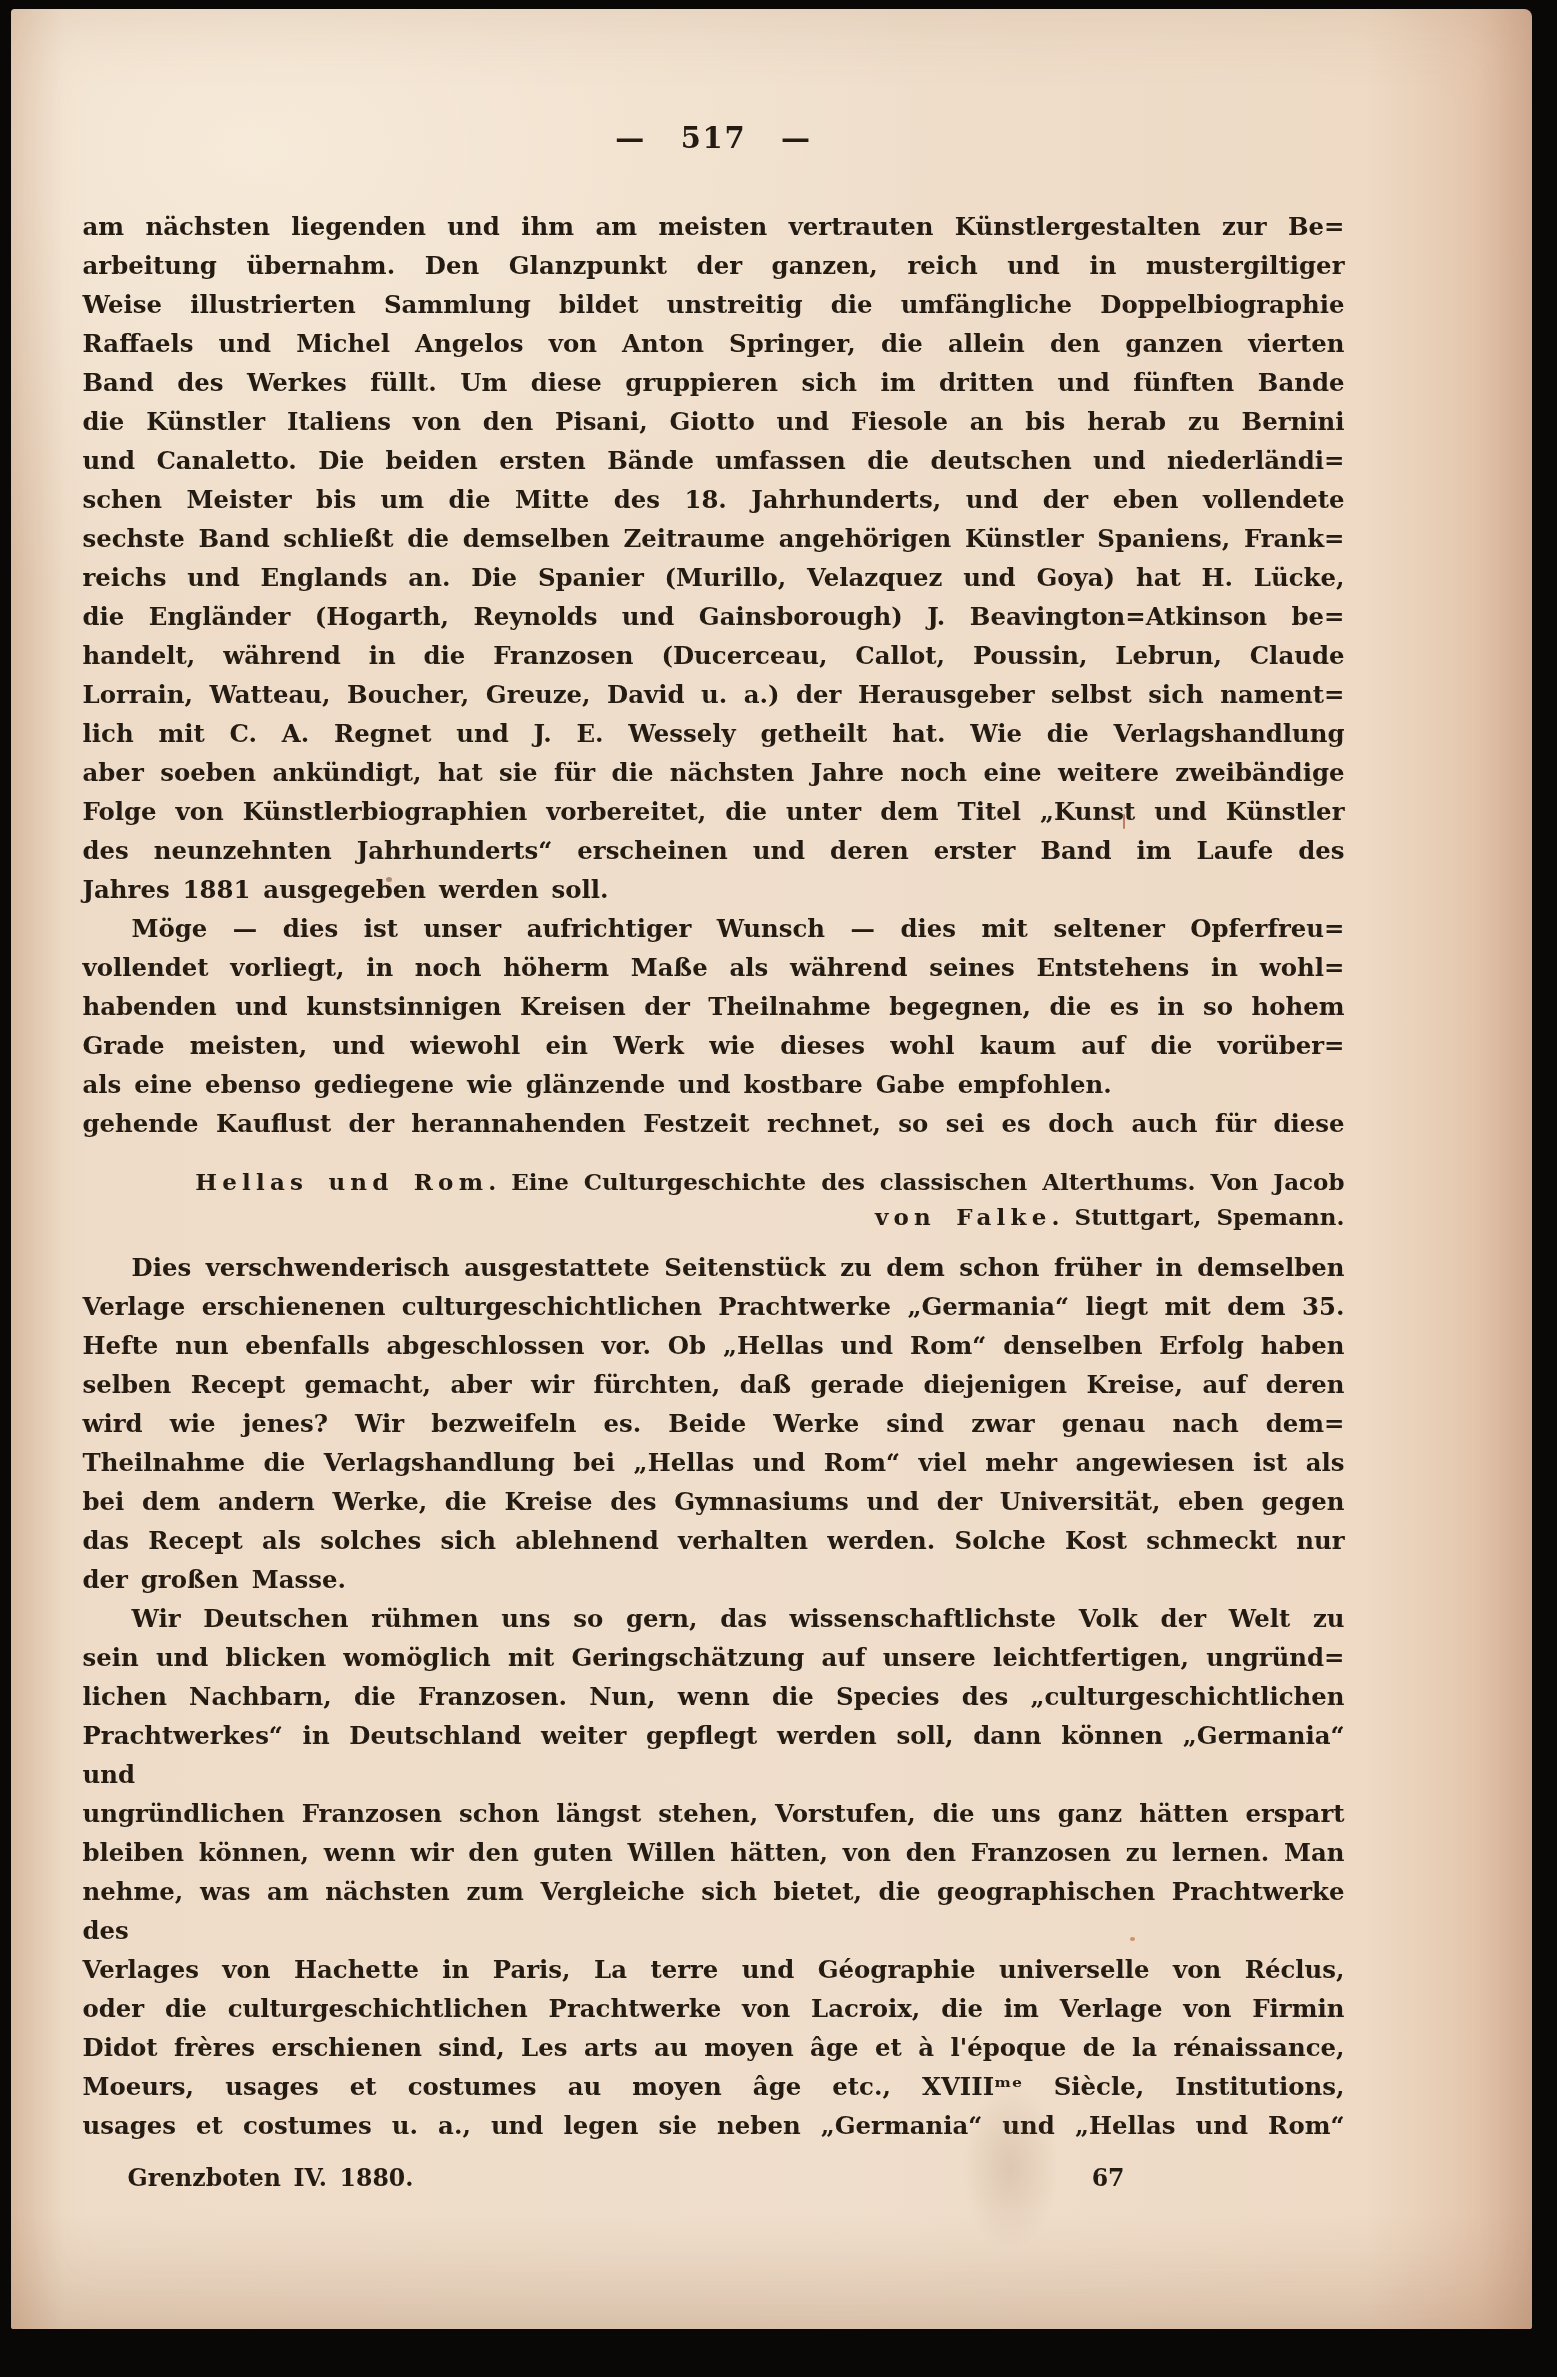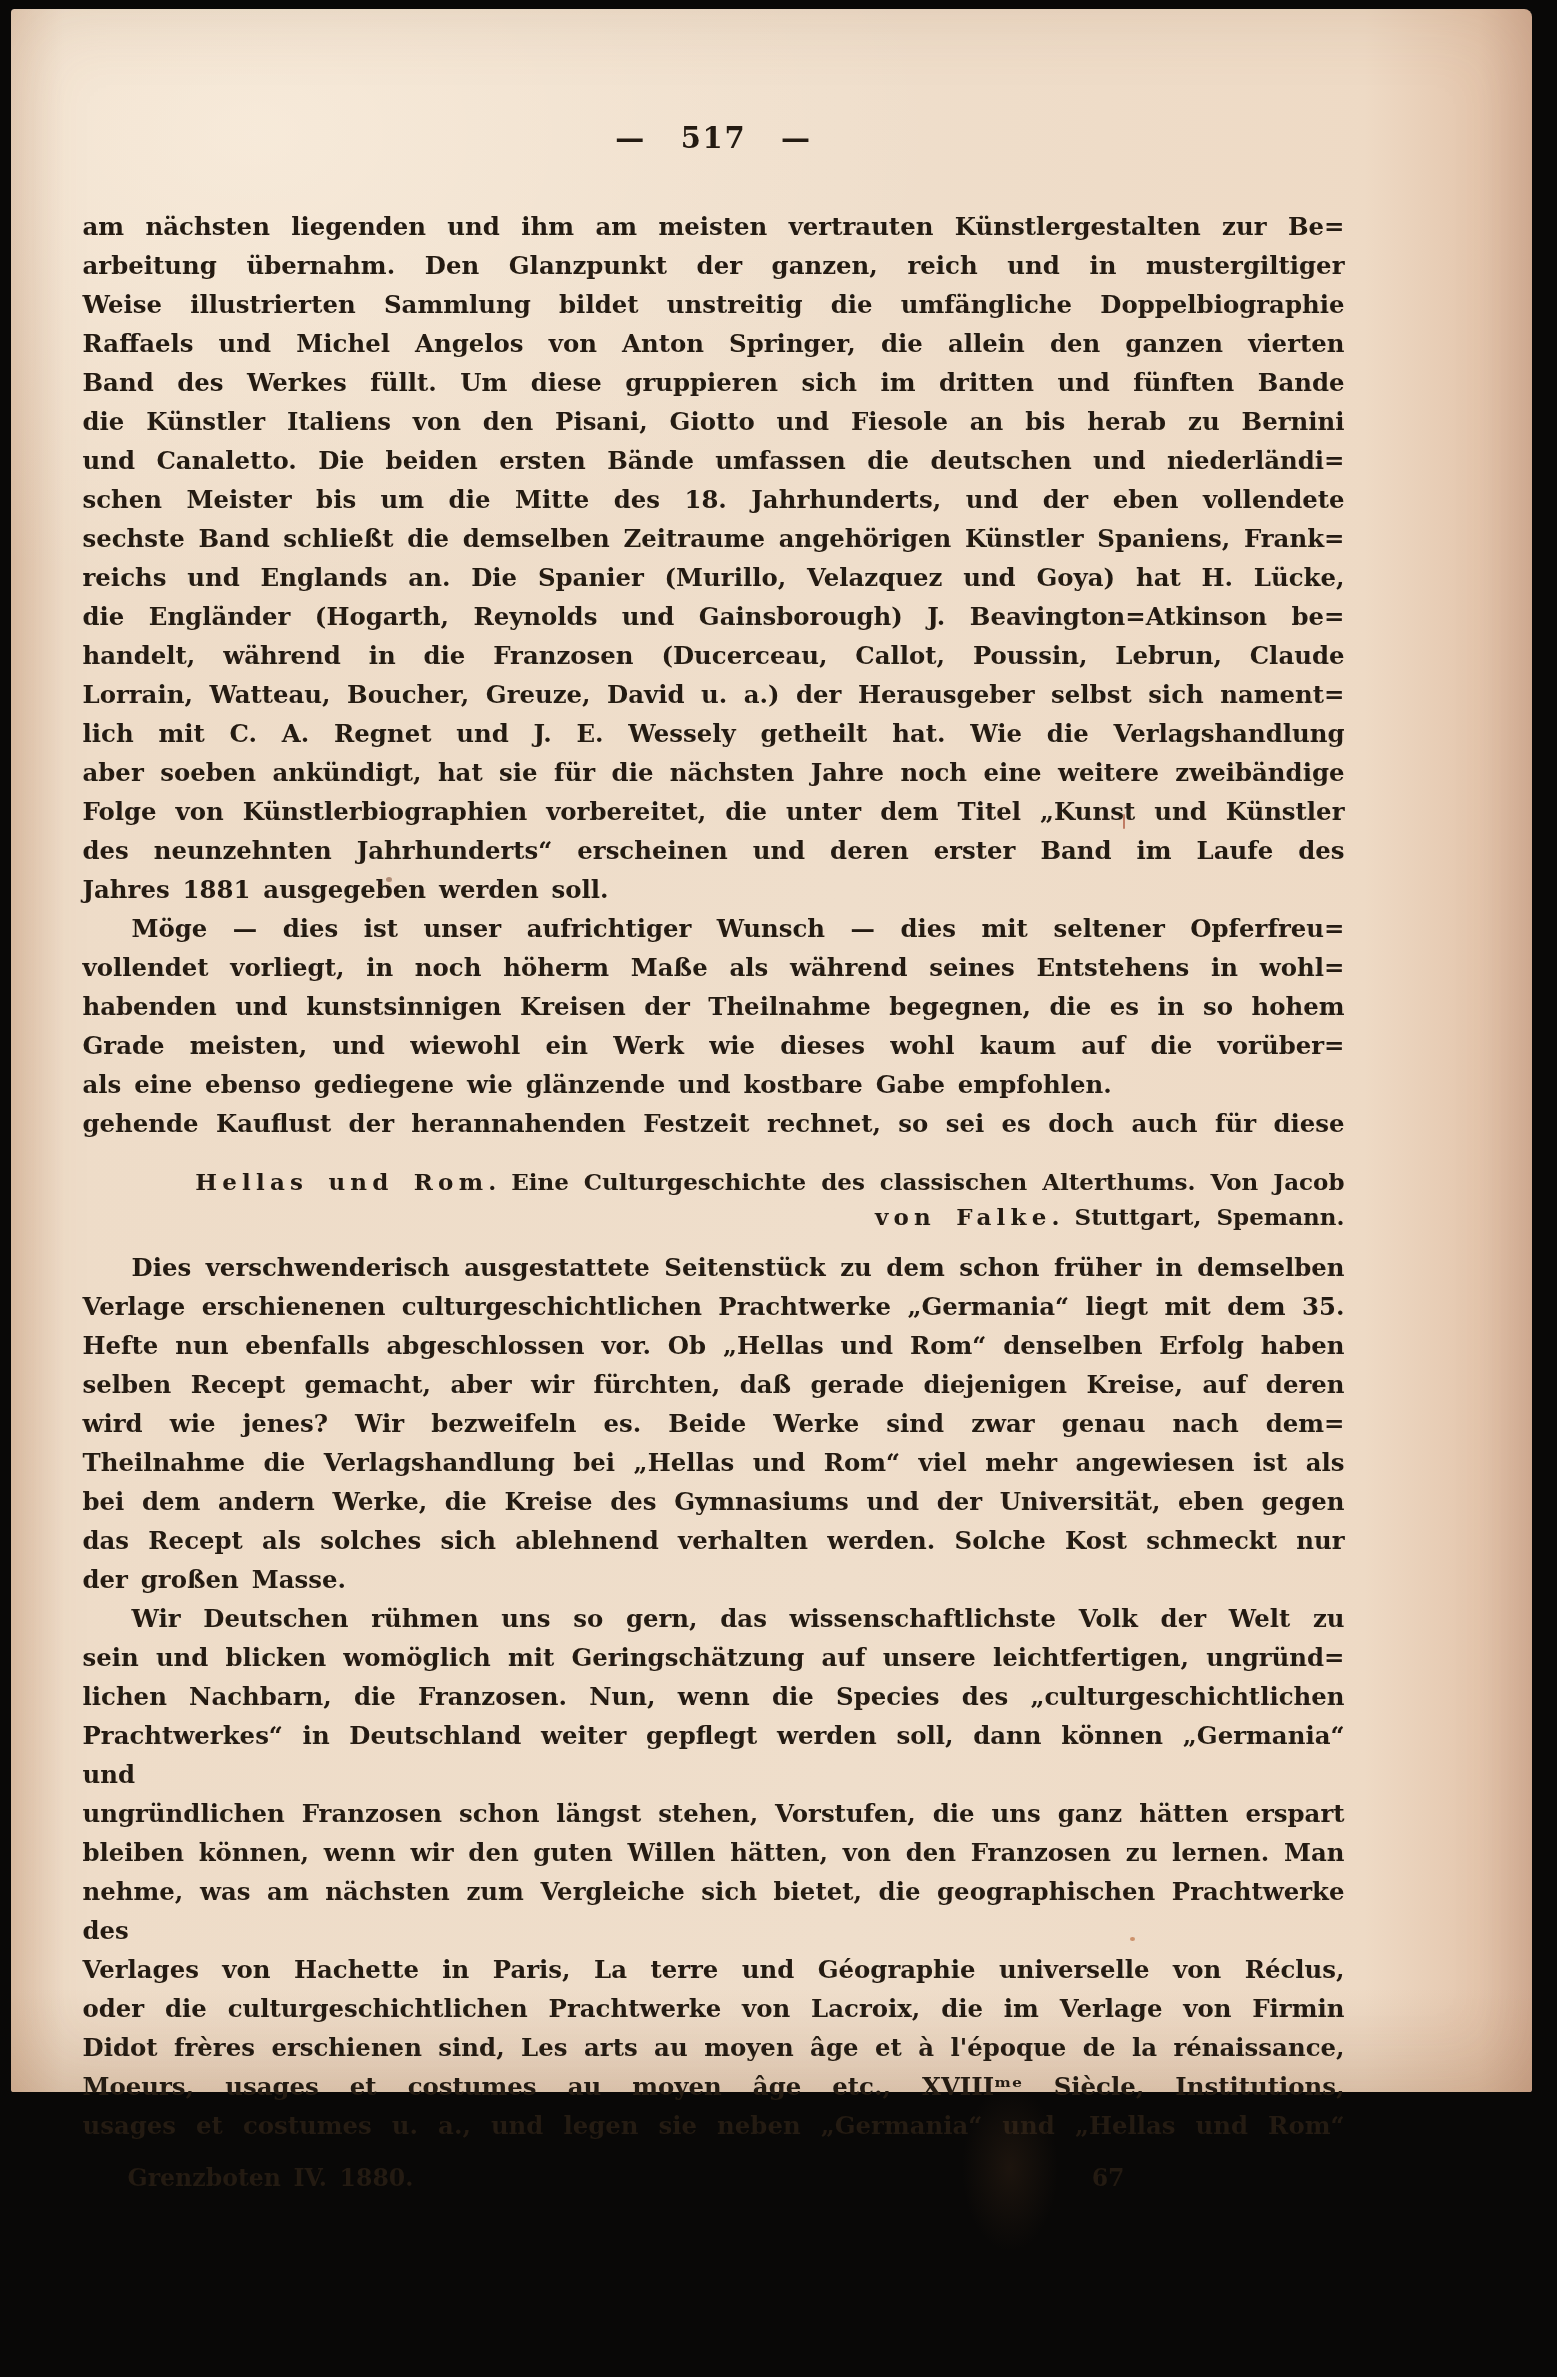--- a/index.html
+++ b/index.html
@@ -5,21 +5,21 @@
   html,body{
     margin:0;padding:0;
     width:1557px;height:2377px;
     background:#090807;
     overflow:hidden;
     font-family:"DejaVu Serif","DejaVu Sans",serif;
   }
   .paper{
     position:absolute;
     left:10.5px;top:8.7px;
-    width:1521px;height:2083px;
+    width:1521px;height:2320px;
     background:
       radial-gradient(1091px 742px at 16% 6%, rgba(255,247,234,.50), rgba(255,247,234,0) 62%),
       linear-gradient(0deg, rgba(150,100,66,.16) 0%, rgba(150,100,66,0) 5%),
       linear-gradient(90deg, #e0c3aa 0%, #eedcc8 3.5%, #efdecb 55%, #eedac5 89%, #e4c6ad 96.5%, #d5b098 100%);
     background-color:#ecd9c5;
     border-radius:3.5px 7.9px 2.6px 2.6px;
     box-shadow:inset 0 0 79px rgba(140,92,55,.18);
     color:#241b12;
   }
   .content{

